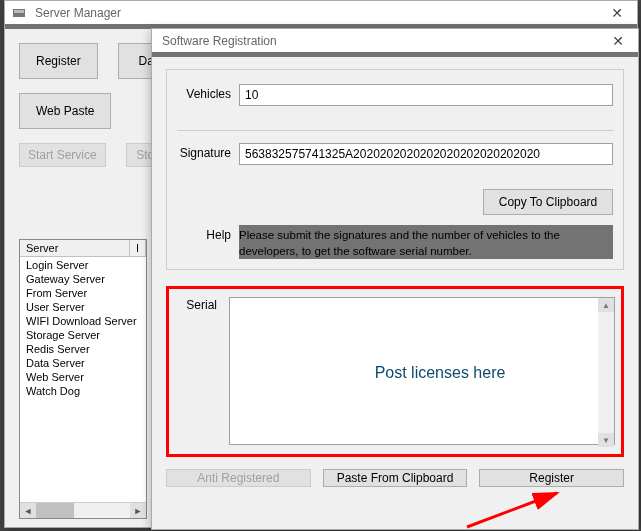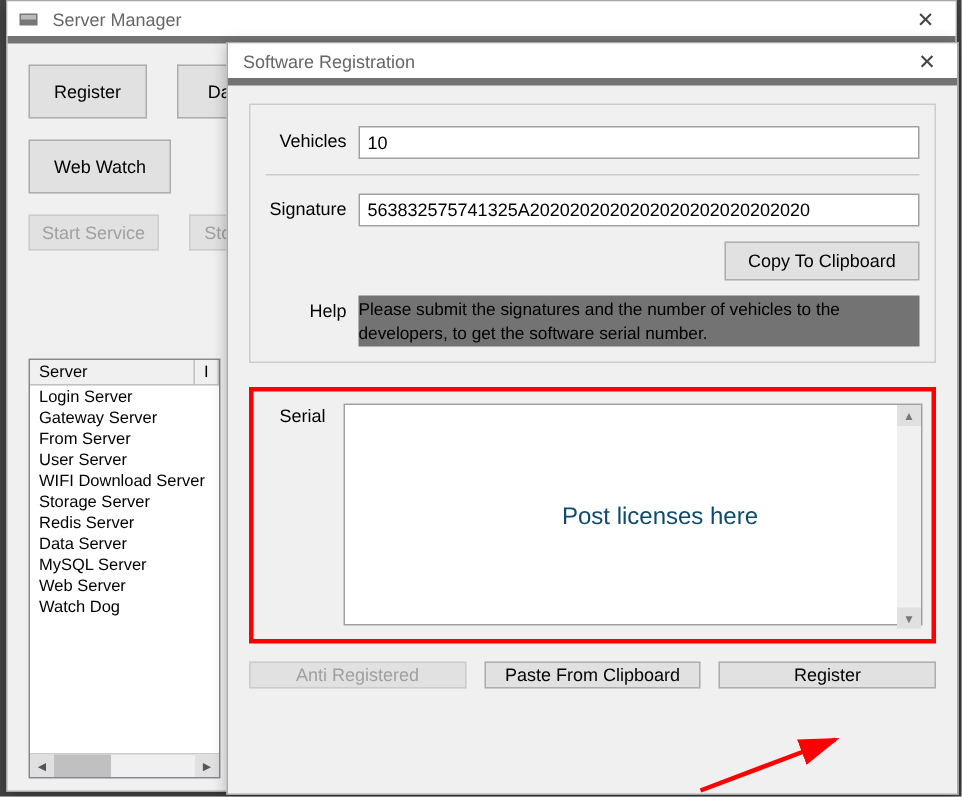--- a/index.html
+++ b/index.html
@@ -62,21 +62,21 @@
   .hscroll .arr { width:16px; background:#e0e0e0; display:flex;align-items:center;justify-content:center;font-size:9px;color:#555;}
   .hscroll .track{flex:1;}
   .hscroll .thumb{width:40%;height:100%;background:#c0c0c0;}
 
   
   #regwin { left: 151px; top: 28px; width: 488px; height: 502px; background:#f0f0f0; }
   #regwin .content { padding: 12px 14px; height: calc(100% - 28px); position:relative; }
   .fieldset {
     border: 1px solid #ccc; padding: 14px 10px 10px 10px; margin-bottom: 16px; position:relative;
   }
-  .frow { display:flex; align-items:flex-start; margin-bottom:10px; }
+  .frow { display:flex; align-items:flex-start; margin-bottom:24px; }
   .frow:last-child{margin-bottom:0;}
   .flabel { width: 62px; text-align:right; padding-right:8px; padding-top:3px; font-size:12px; color:#000; }
   .finput {
     flex:1; border:1px solid #a0a0a0; padding:3px 5px; font-size:12px; background:#fff; height:22px;
   }
   .readonly { background:#737373; border:none; padding-top:3px; font-size:11.5px; line-height:1.35;}
   .divider { border-top:1px solid #ccc; margin: 6px 0 12px 0; }
   .copyrow { display:flex; justify-content:flex-end; margin-bottom:10px; }
   .redbox {
     border: 3px solid #ff0000; position:relative; padding: 8px 6px 6px 60px; min-height:168px;
@@ -114,42 +114,41 @@
     </span>
     <span class="title">Server Manager</span>
     <span class="close">✕</span>
   </div>
   <div class="content">
     <div class="btnrow">
       <div class="btn regbtn">Register</div>
       <div class="btn regbtn" style="min-width:40px;padding-left:16px;padding-right:0;border-right:none;">Da</div>
     </div>
     <div class="btnrow">
-      <div class="btn regbtn">Web Watch</div>
+      <div class="btn regbtn">Web Paste</div>
     </div>
     <div class="btnrow" style="margin-top:10px;">
       <div class="btn small disabled">Start Service</div>
       <div class="btn small disabled" style="min-width:30px;padding-right:0;border-right:none;">Sto</div>
     </div>
 
     <div class="listframe">
       <div class="listhdr">
         <div>Server</div>
         <div>I</div>
       </div>
       <div class="listbody">
         <div>Login Server</div>
         <div>Gateway Server</div>
         <div>From Server</div>
         <div>User Server</div>
         <div>WIFI Download Server</div>
         <div>Storage Server</div>
         <div>Redis Server</div>
         <div>Data Server</div>
-        <div>MySQL Server</div>
         <div>Web Server</div>
         <div>Watch Dog</div>
       </div>
       <div class="hscroll">
         <div class="arr">◄</div>
         <div class="track">
             <div class="thumb"></div>
           </div>
         <div class="arr">►</div>
       </div>

